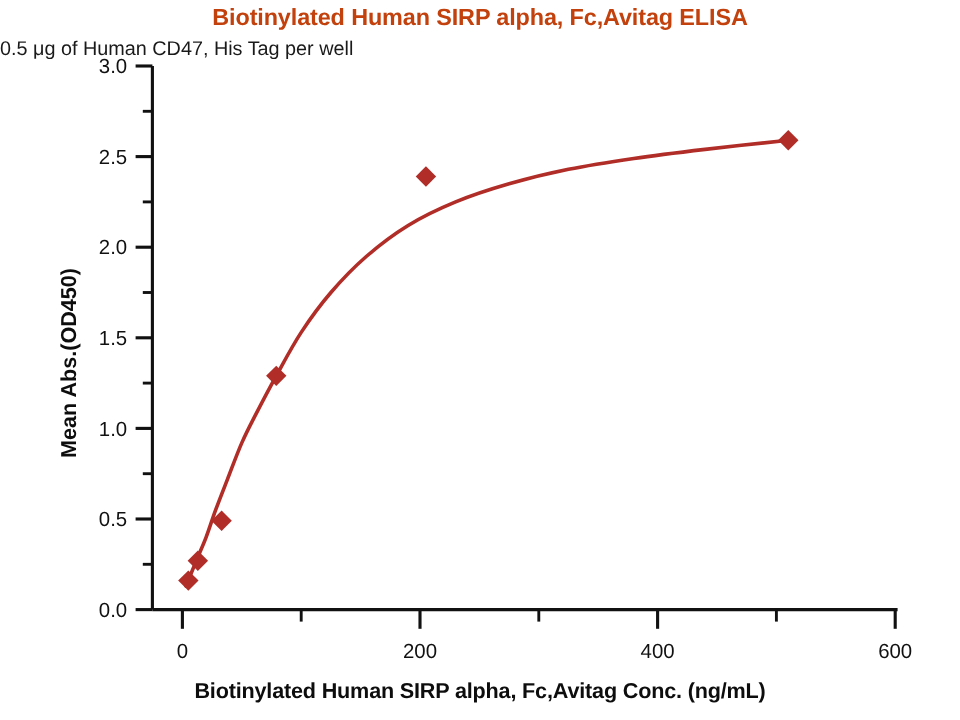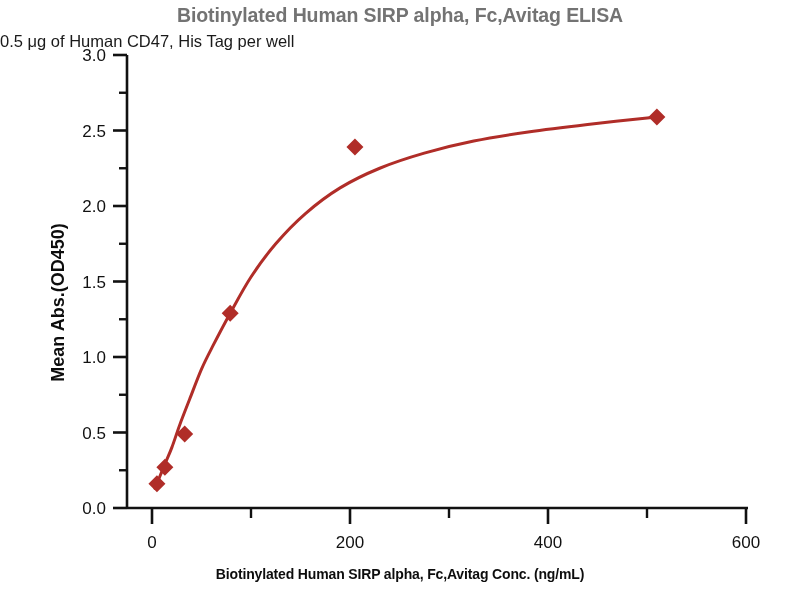--- a/index.html
+++ b/index.html
@@ -5,30 +5,30 @@
   html,body{margin:0;padding:0;}
   body{
     width:800px;height:600px;background:#ffffff;
     font-family:"Liberation Sans", sans-serif;
     color:#111111;overflow:hidden;position:relative;
   }
   #chart-root{position:absolute;inset:0;}
 
   .title{
     position:absolute;left:0;top:4px;width:800px;text-align:center;
-    font-size:19.5px;font-weight:bold;letter-spacing:-0.1px;color:#737373;
+    font-size:19.5px;font-weight:bold;letter-spacing:-0.1px;color:#c2410c;
   }
   .subtitle{
     position:absolute;left:0;top:32px;width:800px;text-align:left;
     font-size:16.5px;font-weight:normal;color:#1a1a1a;
   }
 
   .xlabel{
     position:absolute;left:0;top:566px;width:800px;text-align:center;
-    font-size:14px;font-weight:bold;color:#0d0d0d;letter-spacing:-0.15px;
+    font-size:18px;font-weight:bold;color:#0d0d0d;letter-spacing:-0.15px;
   }
   .ylabel{
     position:absolute;left:-92px;top:292px;width:300px;text-align:center;
     font-size:18px;font-weight:bold;color:#0d0d0d;
     transform:rotate(-90deg);transform-origin:center center;
   }
 
   .plot-svg{position:absolute;left:0;top:0;}
 
   .tick-text{

